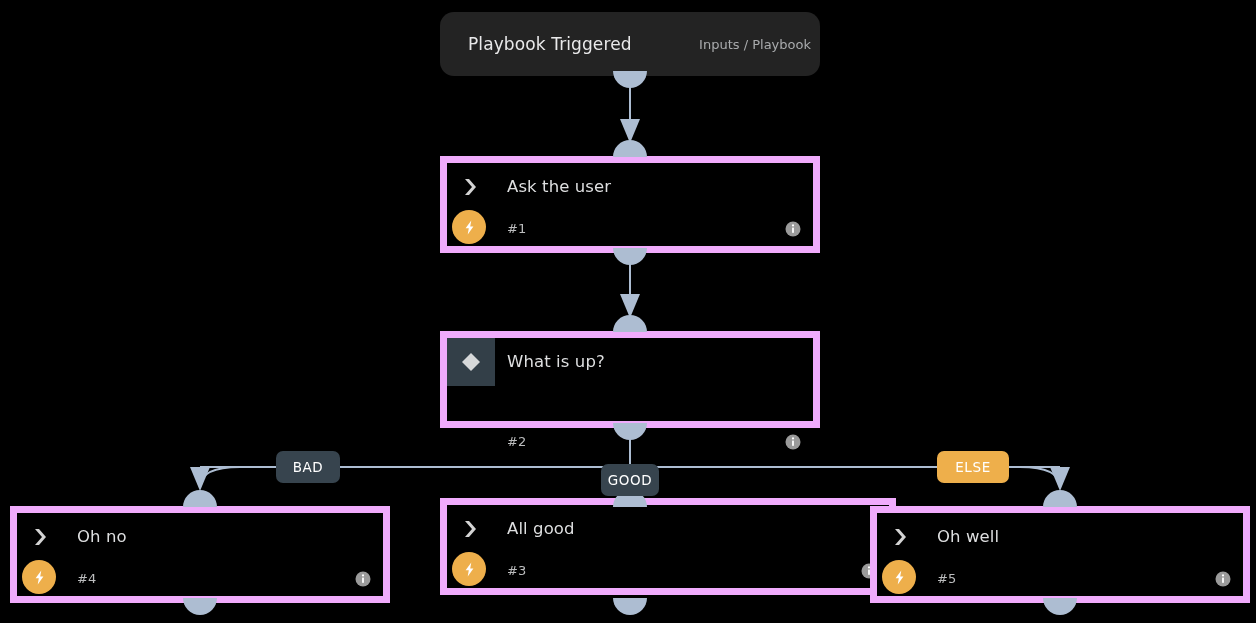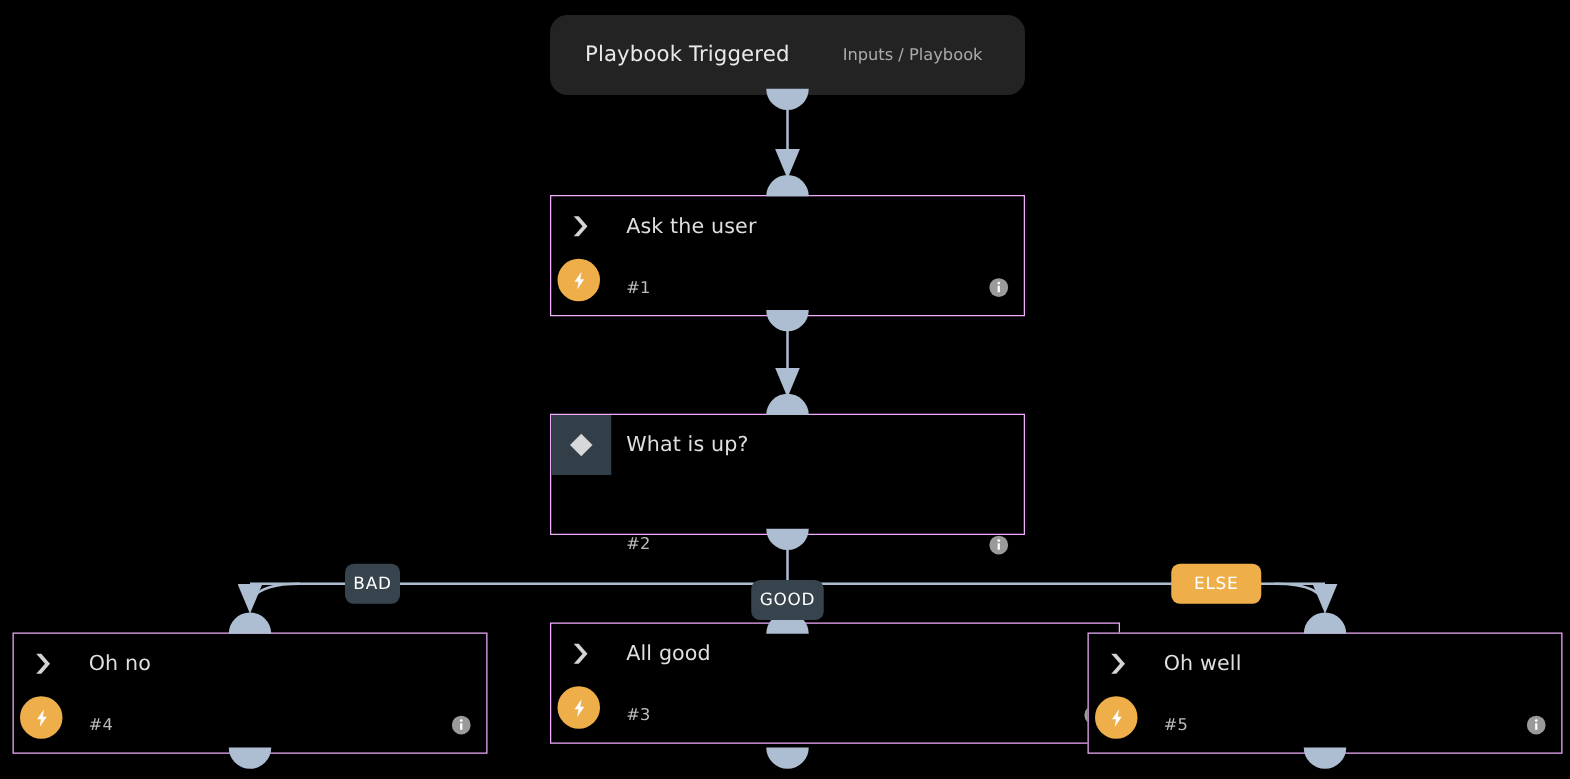--- a/index.html
+++ b/index.html
@@ -43,37 +43,37 @@
     z-index: 3;
   }
 
   
   .trigger-node {
     background: #232323;
     border-radius: 14px;
     display: flex;
     align-items: center;
     justify-content: space-between;
-    padding: 0 34px 0 28px;
+    padding: 0 9px 0 28px;
   }
   .trigger-title {
     color: #e9e9ea;
     font-size: 17px;
     letter-spacing: .1px;
     white-space: nowrap;
   }
   .trigger-io {
     color: #a9abad;
     font-size: 13px;
     white-space: nowrap;
   }
 
   
   .step-node {
-    border: 1px solid #f0abfc;
+    border: 7px solid #f0abfc;
     background: #000000;
     display: flex;
     flex-direction: column;
     justify-content: space-between;
   }
 
   .step-head {
     display: flex;
     align-items: flex-start;
     height: 48px;
@@ -244,21 +244,21 @@
         <svg width="16" height="16" viewBox="0 0 16 16">
           <circle cx="8" cy="8" r="7.5" fill="#9a9a9a"></circle>
           <rect x="7.1" y="6.6" width="1.8" height="5.2" fill="#ffffff"></rect>
           <circle cx="8" cy="4.4" r="1.1" fill="#ffffff"></circle>
         </svg>
       </span>
     </div>
   </div>
   <div class="port bottom" style="left:613px; top:423px;"></div>
 
-  <div class="branch-label slate" style="left:276px; top:451px; width:44px;">
+  <div class="branch-label slate" style="left:276px; top:451px; width:64px;">
     <span>BAD</span>
   </div>
   <div class="branch-label slate" style="left:601px; top:464px; width:58px;">
     <span>GOOD</span>
   </div>
   <div class="branch-label amber" style="left:937px; top:451px; width:72px;">
     <span>ELSE</span>
   </div>
 
   <div class="port top" style="left:183px; top:490px;"></div>

